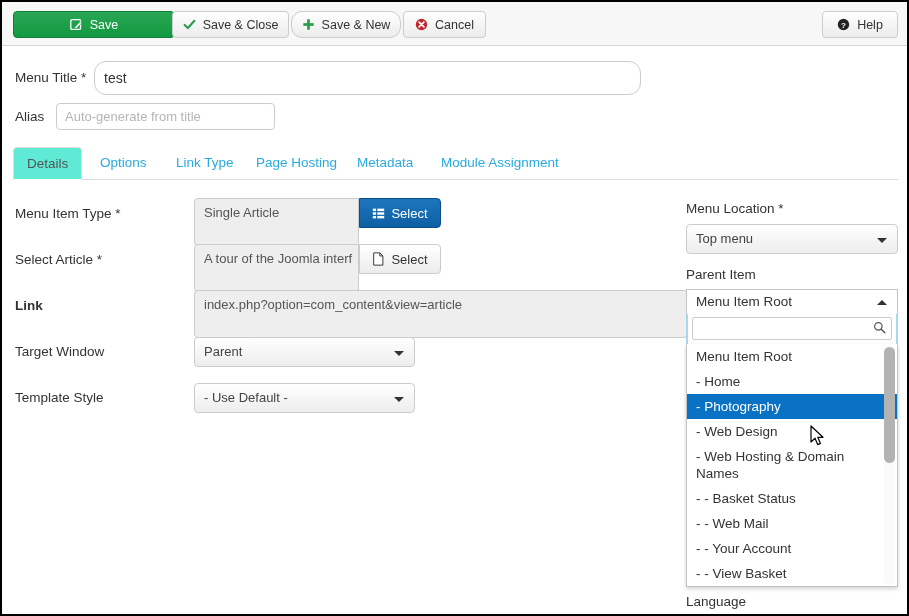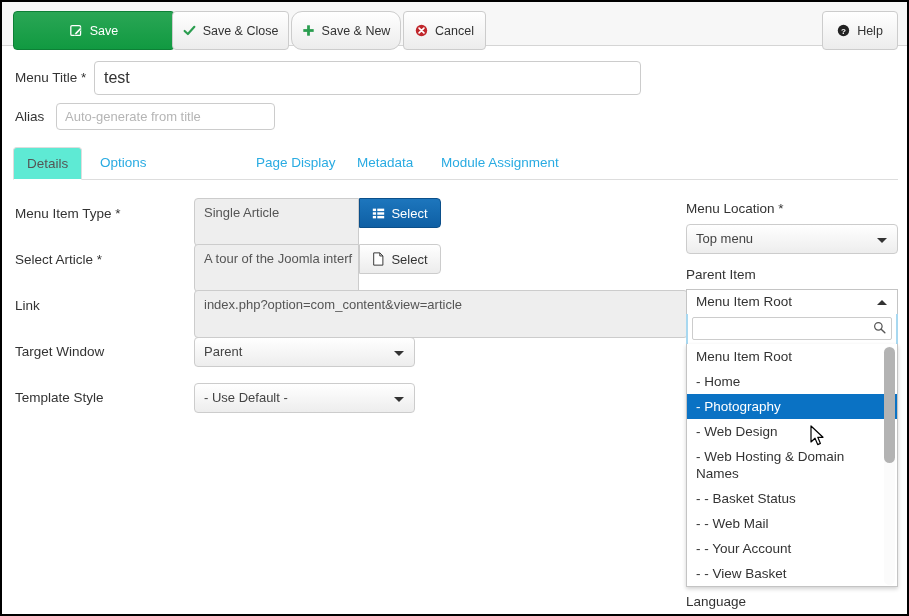--- a/index.html
+++ b/index.html
@@ -21,21 +21,21 @@
   #toolbar {
     position: absolute;
     left: 0; top: 0;
     width: 905px; height: 44px;
     background: #f7f7f7;
     border-bottom: 1px solid #d5d5d5;
   }
   .tb-btn {
     position: absolute;
     top: 9px;
-    height: 39px;
+    height: 27px;
     display: flex;
     align-items: center;
     justify-content: center;
     gap: 7px;
     font-size: 12.5px;
     color: #333333;
     background: linear-gradient(to bottom, #ffffff 0%, #ececec 100%);
     border: 1px solid #cccccc;
     border-radius: 4px;
     cursor: pointer;
@@ -57,24 +57,24 @@
   .ico svg { display: block; }
 
   
   #menu-title-label {
     position: absolute; left: 13px; top: 68px;
     font-size: 13.5px; color: #333333;
   }
   #menu-title-input {
     position: absolute; left: 92px; top: 59px;
     width: 547px; height: 34px;
-    border: 1px solid #cccccc; border-radius: 4px;
+    border: 1px solid #cccccc; border-radius: 12px;
     background: #ffffff;
     font-family: "Liberation Sans", sans-serif;
-    font-size: 16px; color: #333333;
+    font-size: 14px; color: #333333;
     padding: 0 9px;
     outline: none;
   }
   #alias-label {
     position: absolute; left: 13px; top: 107px;
     font-size: 13.5px; color: #333333;
   }
   #alias-input {
     position: absolute; left: 54px; top: 101px;
     width: 219px; height: 27px;
@@ -329,21 +329,22 @@
 
   <div id="menu-title-label">Menu Title *</div>
   <input id="menu-title-input" type="text" value="test" style="">
 
   <div id="alias-label">Alias</div>
   <input id="alias-input" type="text" placeholder="Auto-generate from title" style="">
 
   <div id="tabs">
     <div class="tab active" style="left:0px;">Details</div>
     <div class="tab" style="left:74px;">Options</div>
-    <div class="tab" style="left:230px;">Page Display</div>
+    <div class="tab" style="left:150px;">Link Type</div>
+    <div class="tab" style="left:230px;">Page Hosting</div>
     <div class="tab" style="left:331px;">Metadata</div>
     <div class="tab" style="left:415px;">Module Assignment</div>
   </div>
 
   <div class="fld-label" style="top:204px;">Menu Item Type *</div>
   <div class="ro-input" style="left:192px; top:196px; width:165px;">Single Article</div>
   <div class="sel-btn blue" style="left:357px; top:196px; width:82px;">
     <span class="ico">
       <svg width="13" height="13" viewBox="0 0 16 16">
         <rect x="1" y="2" width="4" height="3" fill="#ffffff"></rect>
@@ -362,21 +363,21 @@
   <div class="sel-btn grey" style="left:357px; top:242px; width:82px;">
     <span class="ico">
       <svg width="13" height="14" viewBox="0 0 14 16">
         <path d="M1.5 1 H8.5 L12 4.5 V15 H1.5 Z" fill="#ffffff" stroke="#333333" stroke-width="1.1" stroke-linejoin="round"></path>
         <path d="M8.5 1 V4.5 H12" fill="none" stroke="#333333" stroke-width="1.1" stroke-linejoin="round"></path>
       </svg>
     </span>
     <span>Select</span>
   </div>
 
-  <div class="fld-label" style="top:296px;">Link</div>
+  <div class="fld-label" style="top:296px;font-weight:bold;">Link</div>
   <div class="ro-input" style="left:192px; top:288px; width:494px; border-radius:4px;">index.php?option=com_content&amp;view=article</div>
 
   <div class="fld-label" style="top:342px;">Target Window</div>
   <div class="drop" style="left:192px; top:335px; width:221px;">
     <span>Parent</span>
     <span class="caret"></span>
   </div>
 
   <div class="fld-label" style="top:388px;">Template Style</div>
   <div class="drop" style="left:192px; top:381px; width:221px;">

